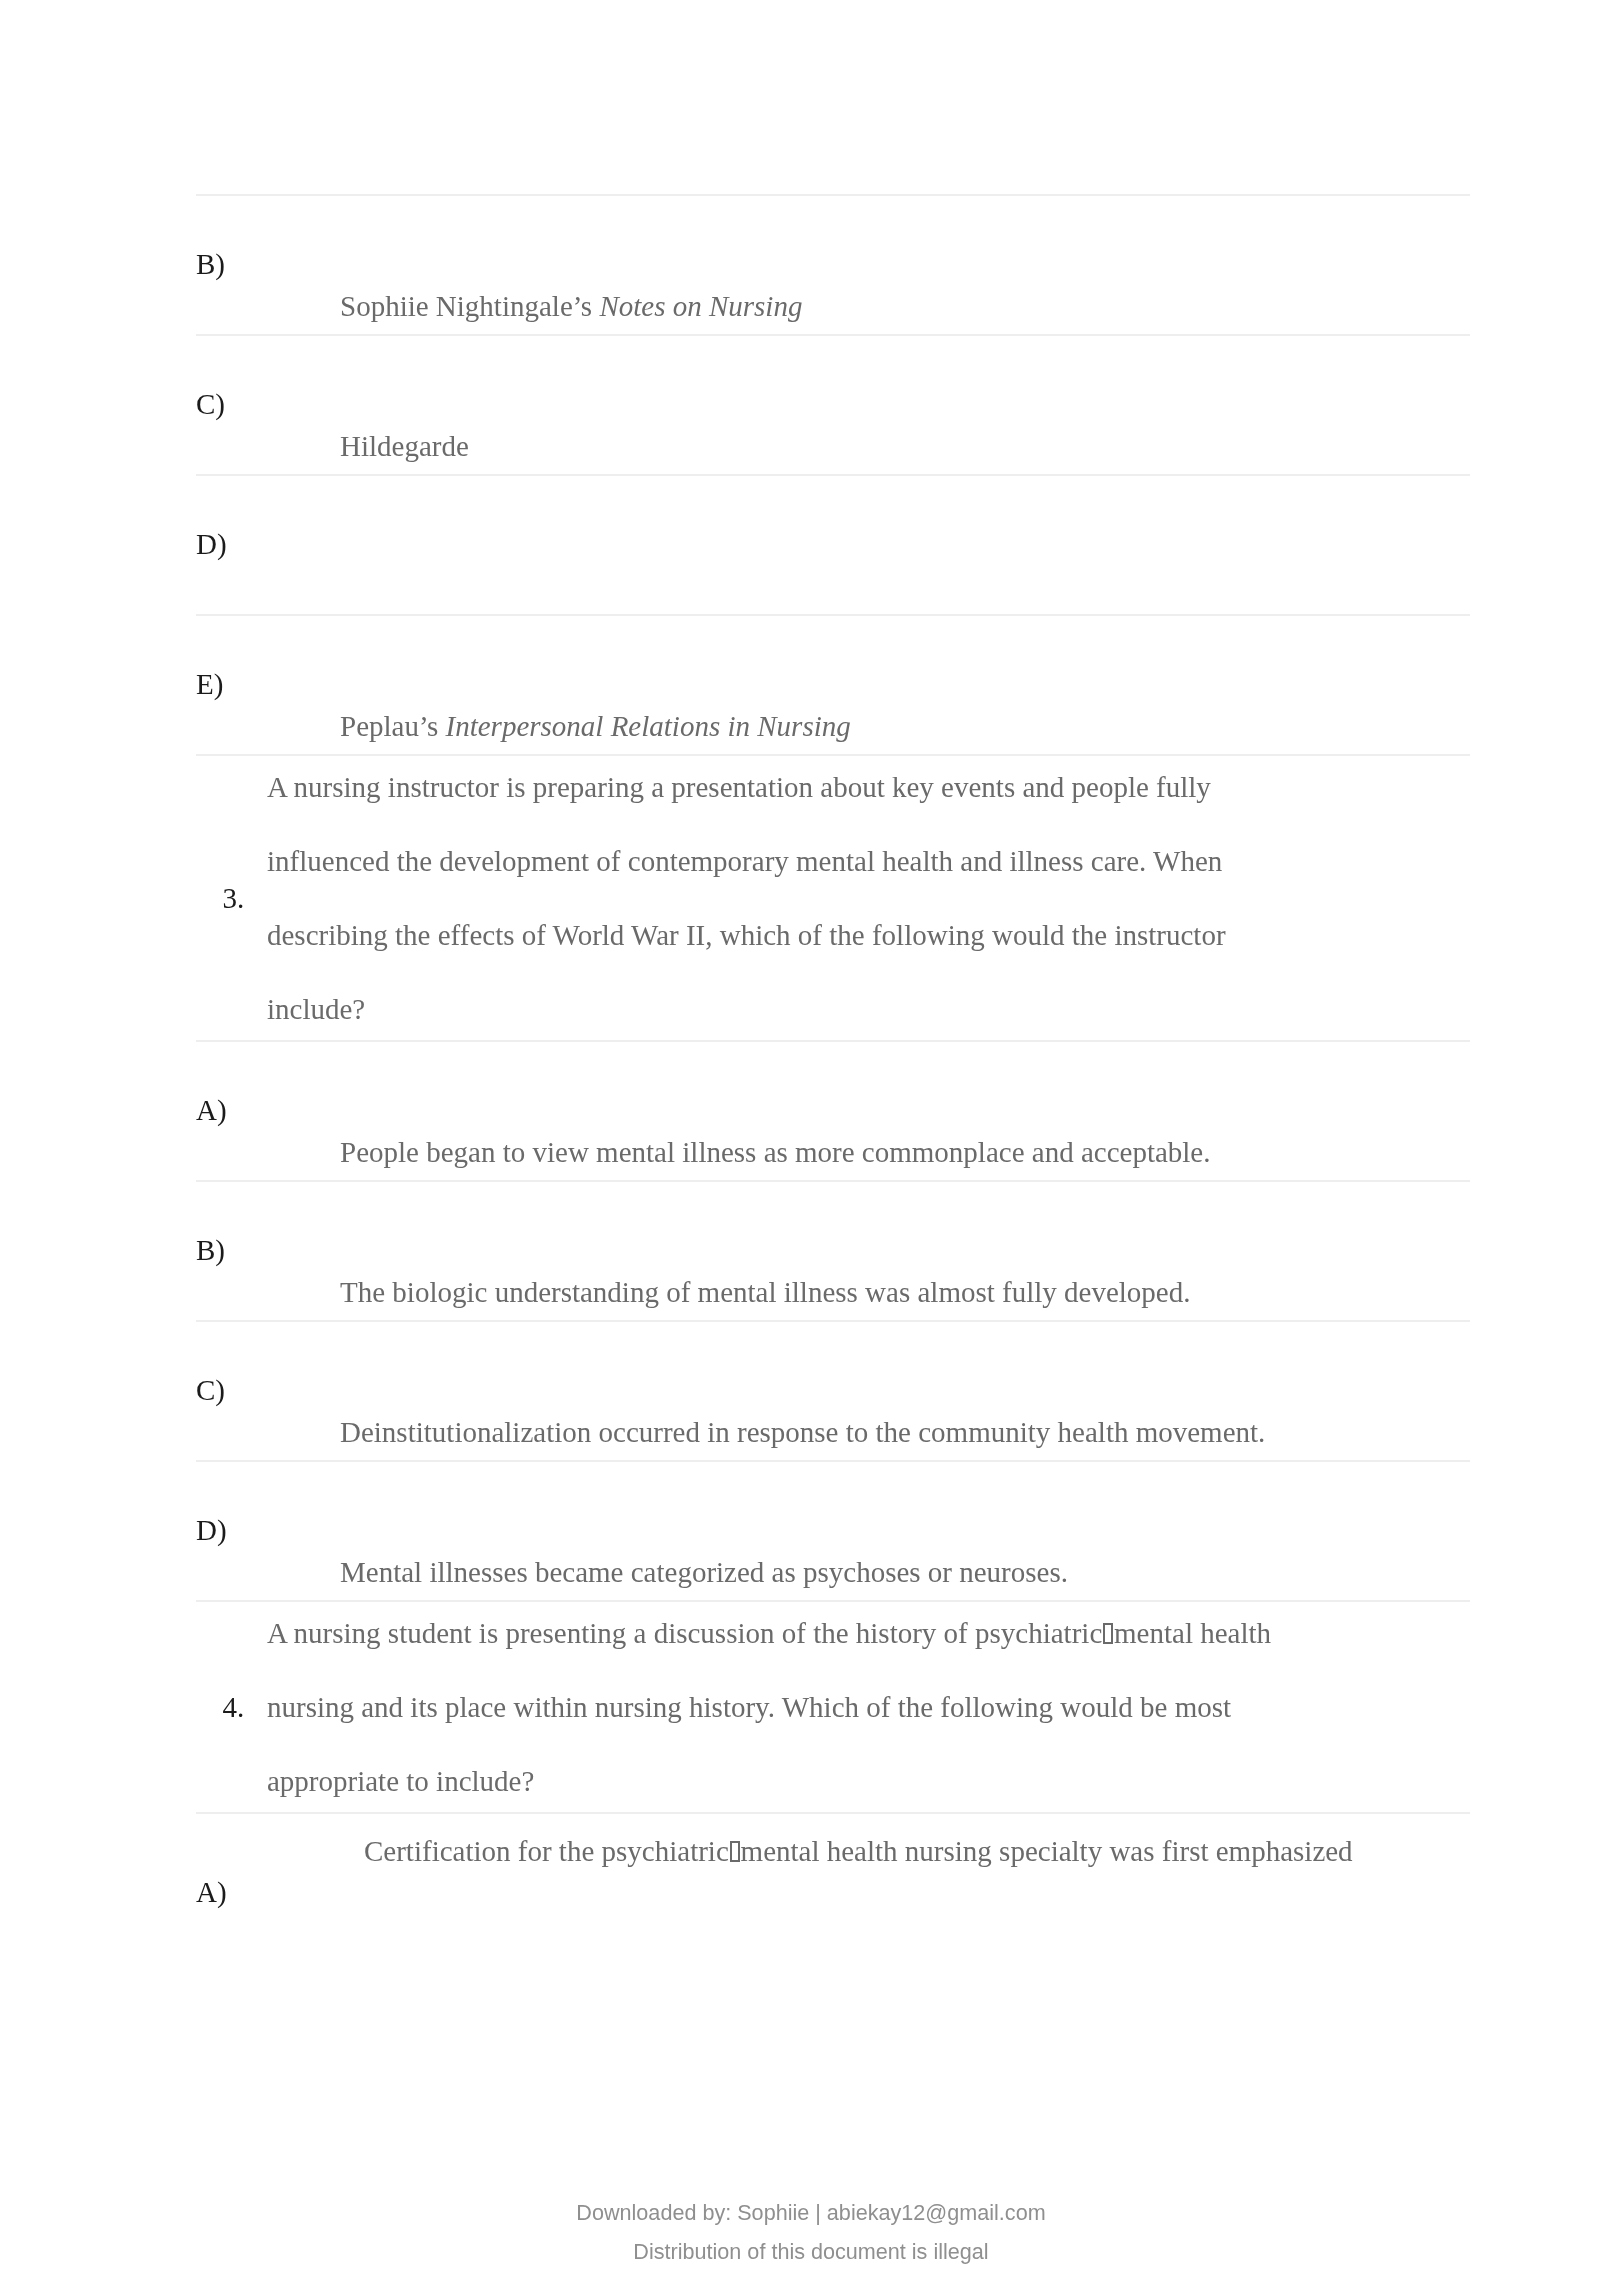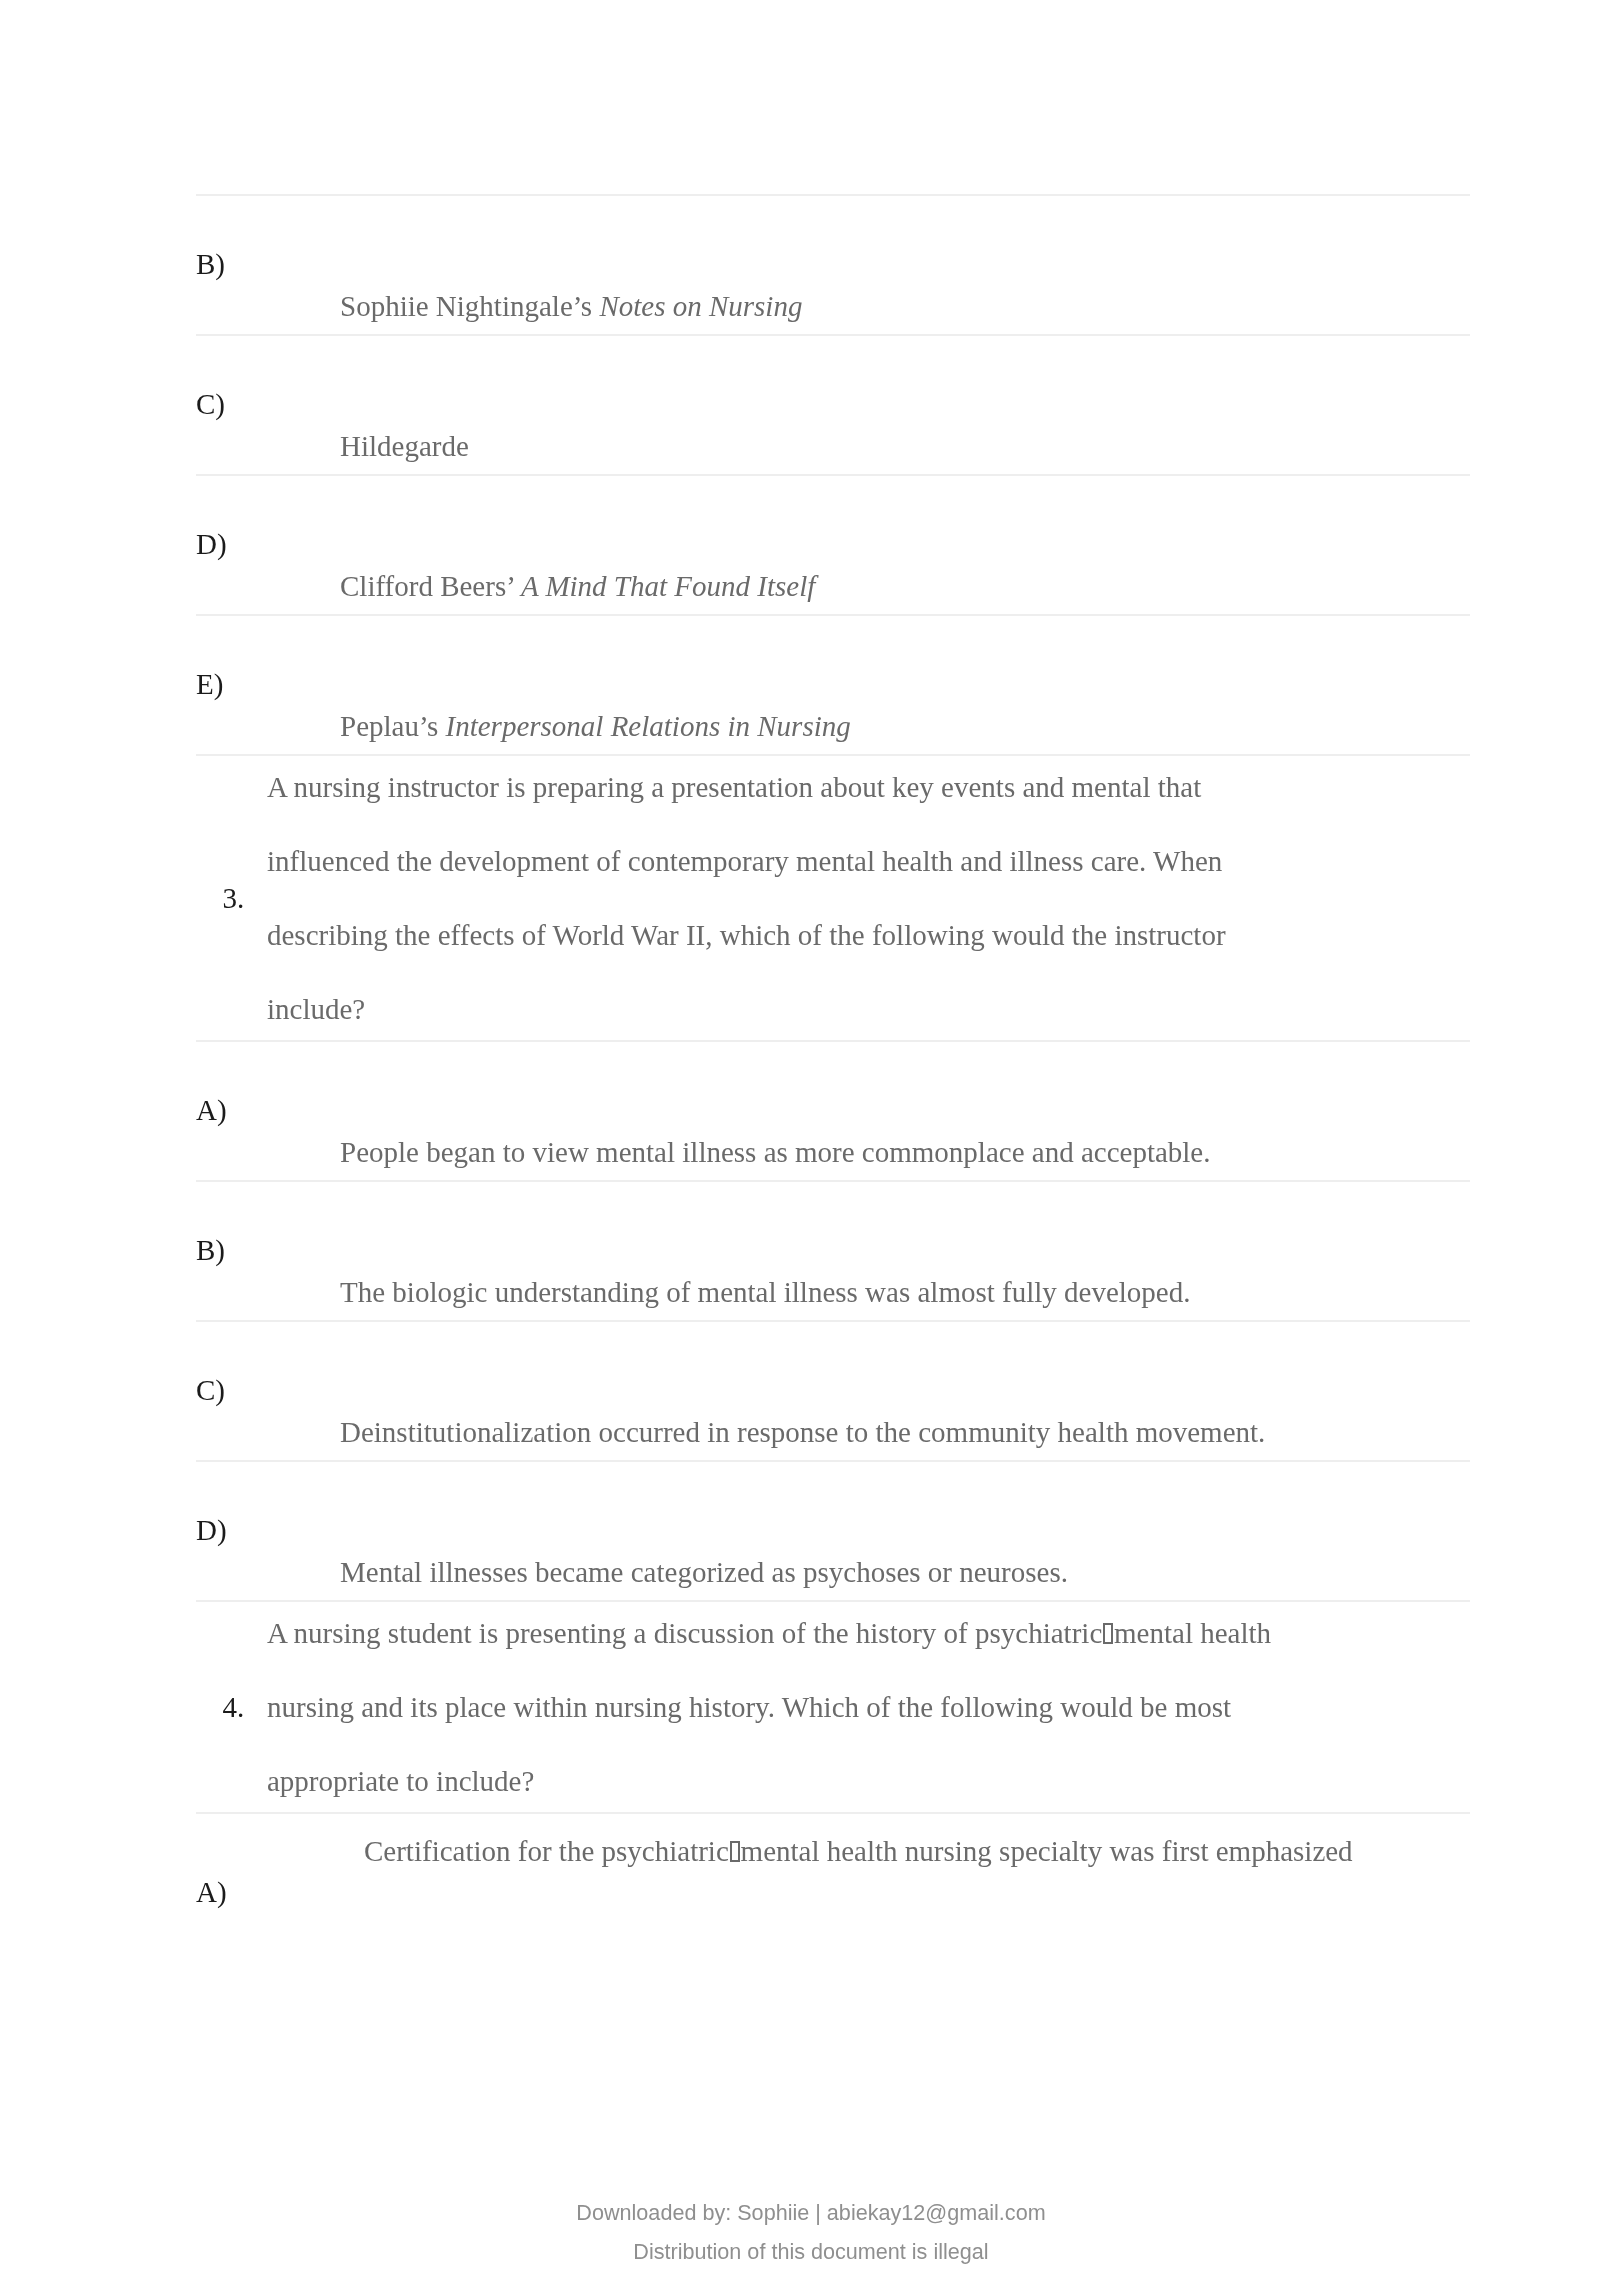--- a/index.html
+++ b/index.html
@@ -120,30 +120,29 @@
   <div class="row row-option bordered">
         <div class="opt-label">B)</div>
         <div class="opt-text"><span>Sophiie Nightingale’s </span><span class="italic">Notes on Nursing</span></div>
       </div>
       <div class="row row-option bordered">
         <div class="opt-label">C)</div>
         <div class="opt-text"><span>Hildegarde</span></div>
       </div>
       <div class="row row-option bordered">
         <div class="opt-label">D)</div>
-        <div class="opt-text"><span>Clifford Beers’ </span><span class="italic">A Mind That Found Itself</span></div>
       </div>
       <div class="row row-option bordered">
         <div class="opt-label">E)</div>
         <div class="opt-text"><span>Peplau’s </span><span class="italic">Interpersonal Relations in Nursing</span></div>
       </div>
       <div class="row bordered row-question-4l">
         <div class="q-label">3.</div>
         <div class="q-lines">
-          <div class="q-line"><span>A nursing instructor is preparing a presentation about key events and mental that</span></div>
+          <div class="q-line"><span>A nursing instructor is preparing a presentation about key events and people fully</span></div>
           <div class="q-line"><span>influenced the development of contemporary mental health and illness care. When</span></div>
           <div class="q-line"><span>describing the effects of World War II, which of the following would the instructor</span></div>
           <div class="q-line"><span>include?</span></div>
         </div>
       </div>
       <div class="row row-option bordered">
         <div class="opt-label">A)</div>
         <div class="opt-text"><span>People began to view mental illness as more commonplace and acceptable.</span></div>
       </div>
       <div class="row row-option bordered">

